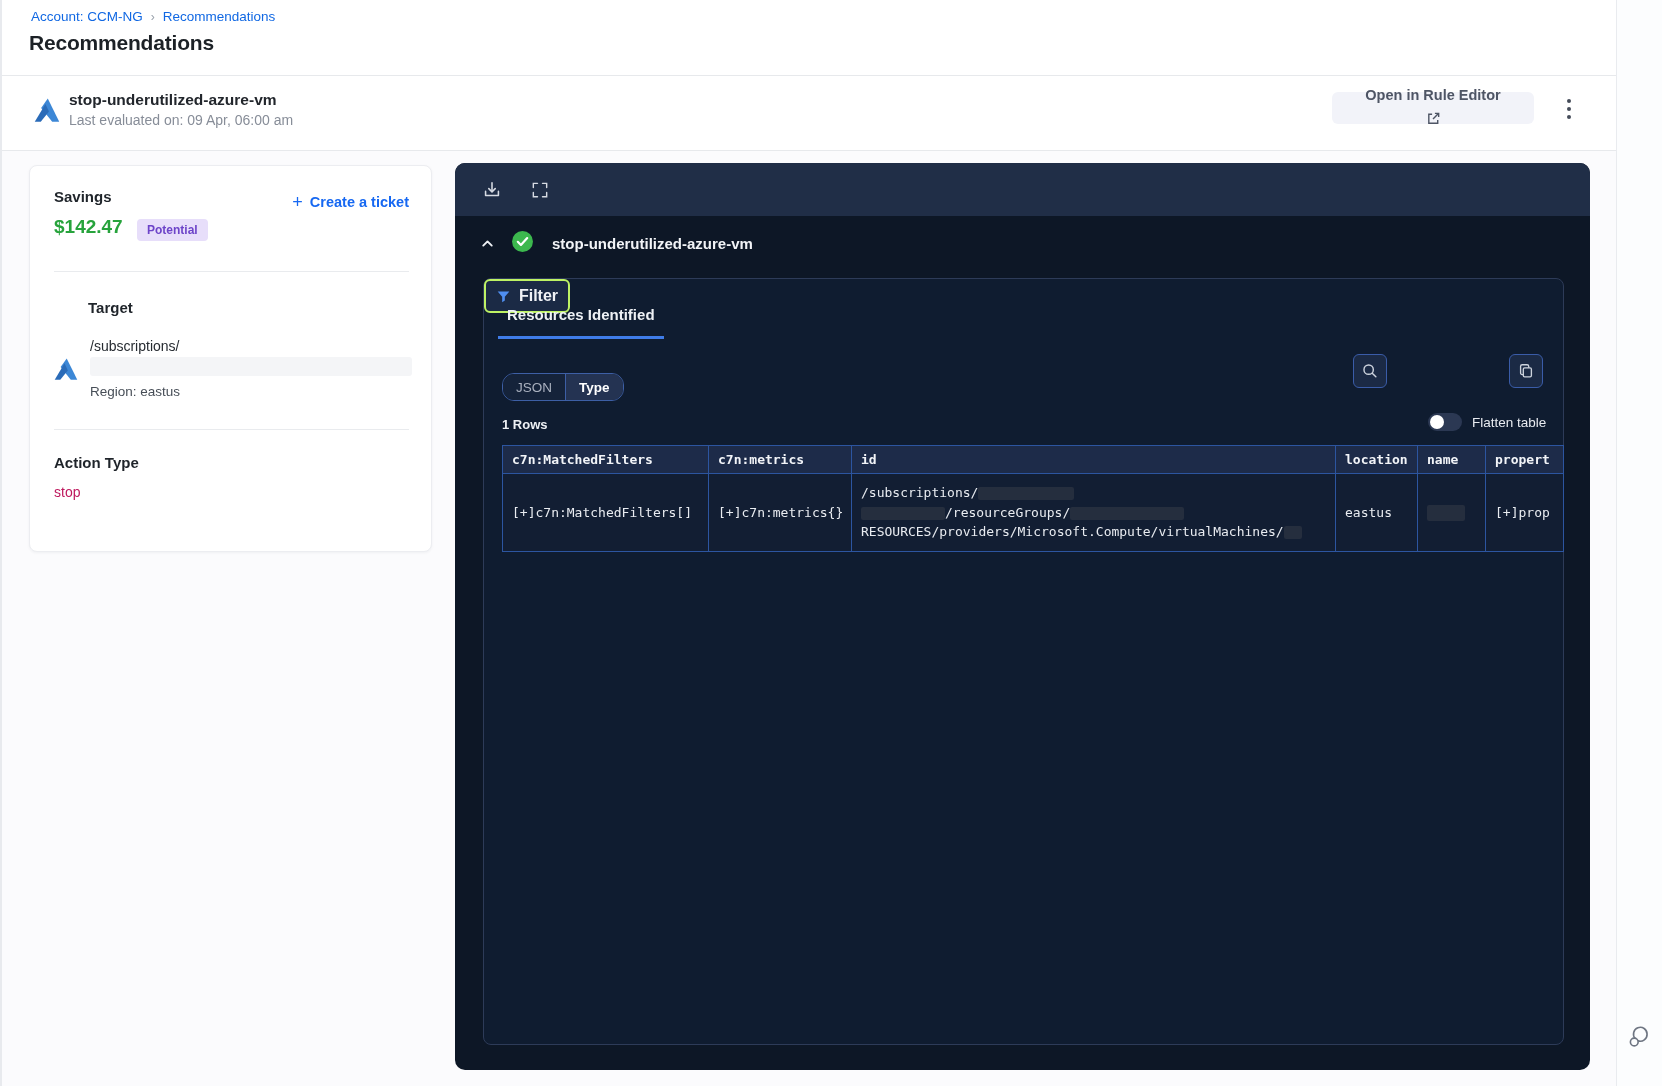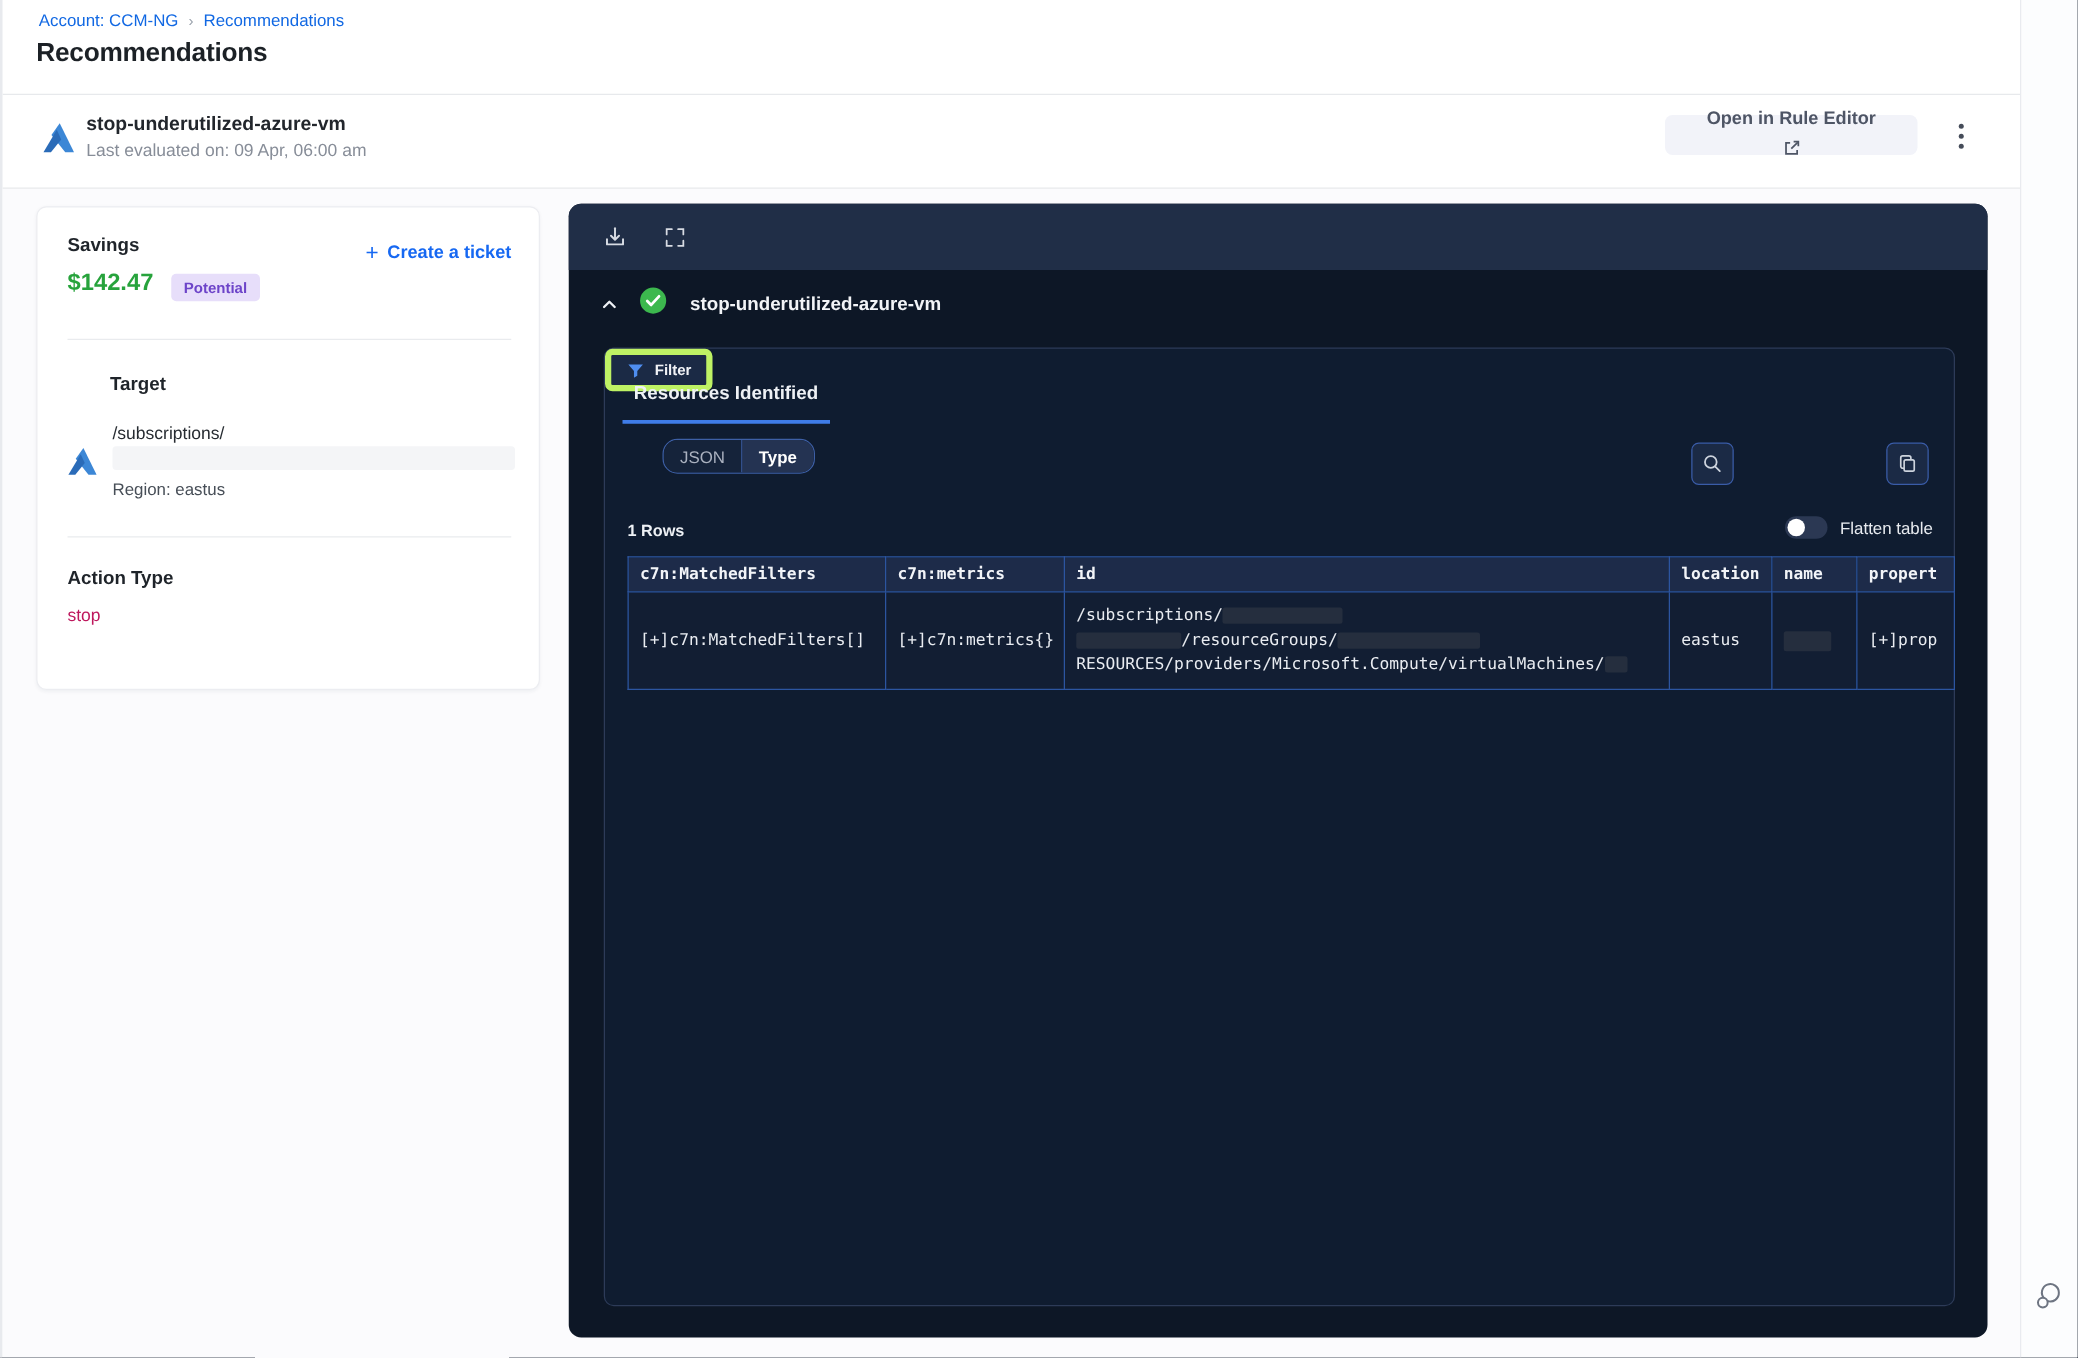--- a/index.html
+++ b/index.html
@@ -49,32 +49,32 @@
   .dp-toolbar { left:0; top:0; width:100%; height:53px; background:#202e47; border-radius:10px 10px 0 0;
                 display:flex; align-items:center; gap:22px; padding-left:24px; }
   .tool-btn { background:none; border:none; width:26px; height:26px; display:flex; align-items:center; justify-content:center; cursor:pointer; }
   .collapse-row { left:18px; top:66px; display:flex; align-items:center; gap:10px; }
   .chev-btn { background:none; border:none; width:28px; height:28px; display:flex; align-items:center; justify-content:center; cursor:pointer; }
   .panel-title { font-size:15px; font-weight:700; color:#f2f4f7; margin-left:8px; }
 
   .inner-panel { left:28px; top:115px; width:1081px; height:767px; background:#0f1c30; border:1px solid #2d3b58; border-radius:8px; }
   .tab { left:14px; top:27px; padding:0 9px 13px 9px; font-size:15px; font-weight:600; color:#eef1f5; border-bottom:3px solid #3f7ce8; cursor:pointer; }
 
-  .seg { left:18px; top:72px; height:28px; display:flex; border:1px solid #3d5fa5; border-radius:12px; overflow:hidden;margin-left:28px; }
+  .seg { left:18px; top:94px; height:28px; display:flex; border:1px solid #3d5fa5; border-radius:12px; overflow:hidden; }
   .seg button { border:none; font-family:"Liberation Sans",sans-serif; font-size:13.5px; padding:0 13px; cursor:pointer; }
   .seg .seg-json { background:#15233a; color:#aab1bf; border-right:1px solid #3d5fa5; }
   .seg .seg-table { background:#243352; color:#ffffff; font-weight:700; }
 
   .icon-btn { position:absolute; top:75px; width:34px; height:34px; background:#1b2a45; border:1px solid #3a5ca8; border-radius:6px;
               display:flex; align-items:center; justify-content:center; cursor:pointer; }
   .search-btn { left:869px; }
   .copy-btn { left:1025px; }
-  .filter-btn { left:921px; top:75px; width:86px; height:34px; background:#1b2a45; border:5px solid #bef264; border-radius:6px;
+  .filter-btn { left:921px; top:75px; width:86px; height:34px; background:#1b2a45; border:2px solid #bef264; border-radius:6px;
                 display:flex; align-items:center; justify-content:center; gap:8px; cursor:pointer;
-                color:#f0f2f6; font-size:12px; font-weight:700; font-family:"Liberation Sans",sans-serif; }
+                color:#f0f2f6; font-size:16px; font-weight:700; font-family:"Liberation Sans",sans-serif; }
 
   .rows-count { left:18px; top:138px; font-size:13px; font-weight:700; color:#eef1f5; }
   .flatten-toggle { left:944px; top:134px; width:34px; height:18px; background:#2b3853; border-radius:9px; border:none; cursor:pointer; position:absolute; }
   .flatten-toggle i { position:absolute; left:2px; top:2px; width:14px; height:14px; background:#ffffff; border-radius:50%; display:block; }
   .flatten-label { left:988px; top:136px; font-size:13.5px; color:#e8ebf0; }
 
   
   .mono { font-family:"DejaVu Sans Mono", monospace; }
   .res-table { left:18px; top:166px; border-collapse:collapse; table-layout:fixed; width:1061px; }
   .res-table th { background:#1d2b49; color:#f2f4f8; font-size:13px; font-weight:700; text-align:left;

